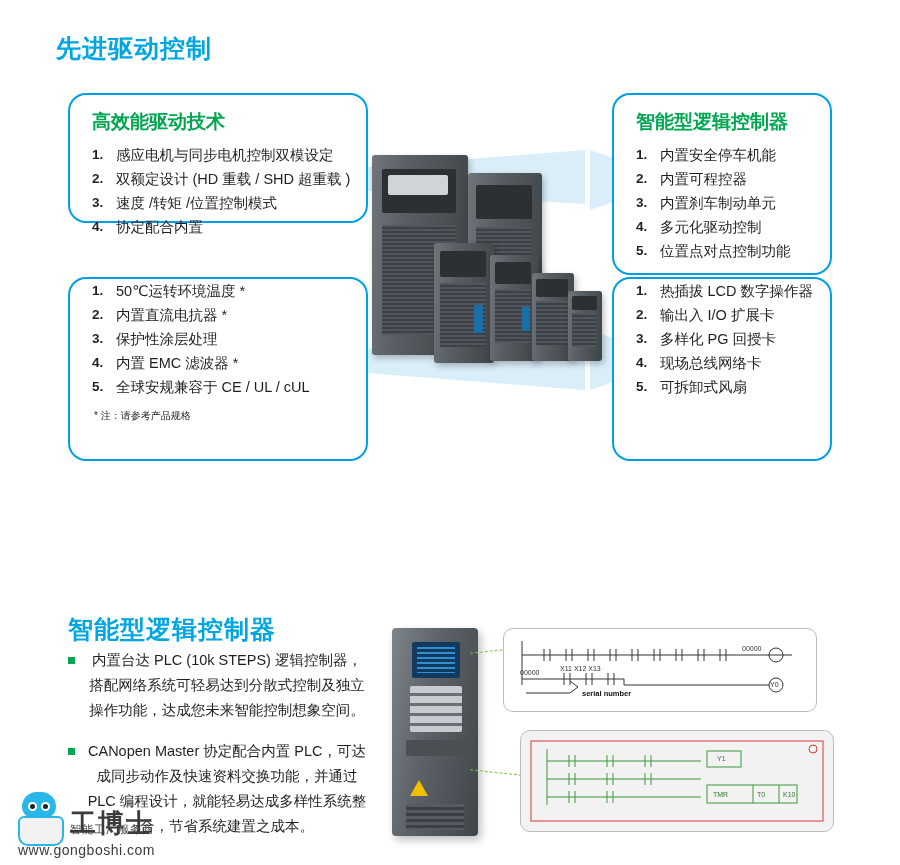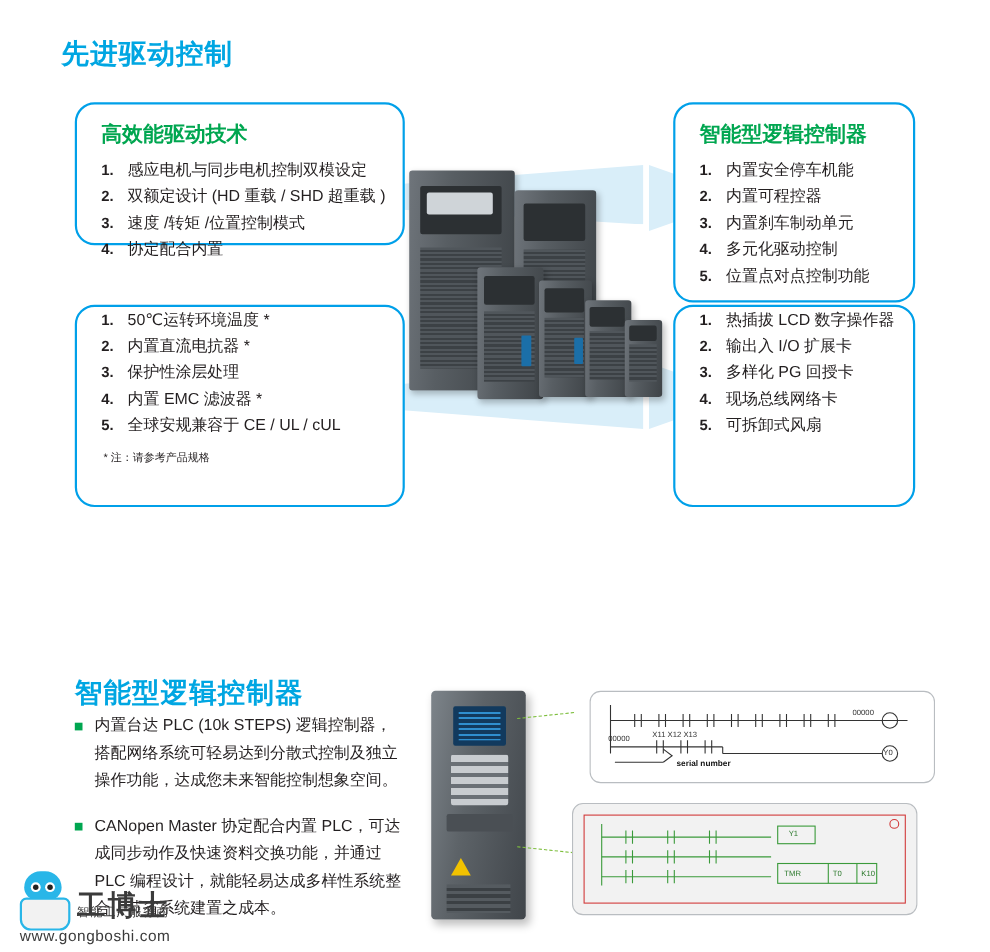--- a/index.html
+++ b/index.html
@@ -62,21 +62,21 @@
   #product{position:absolute;left:372px;top:155px;width:240px;height:250px;}
   .drive{position:absolute;background:linear-gradient(95deg,#6f757b 0%,#585e63 35%,#3e4347 100%);
          border-radius:3px;box-shadow:2px 3px 6px rgba(0,0,0,.25);}
   .drive .panel{position:absolute;background:#2c3033;border-radius:2px;}
   .drive .kp{position:absolute;background:#cfd4d8;border-radius:2px;}
   .drive .vent{position:absolute;background:repeating-linear-gradient(
        to bottom,#50565b 0 2px,#3c4145 2px 4px);}
   .drive .blue{position:absolute;background:#1b6fa8;border-radius:1px;}
 
   
-  ul.plc-list{position:absolute;left:68px;top:648px;width:300px;margin:0;padding:0;list-style:none;}
+  ul.plc-list{position:absolute;left:68px;top:648px;width:300px;margin:0;padding:0;list-style:none;text-align:center;}
   ul.plc-list li{position:relative;padding-left:18px;margin-bottom:16px;
     font-size:14.5px;line-height:25px;color:#231f20;}
   ul.plc-list li:before{
     content:"";position:absolute;left:0;top:9px;width:7px;height:7px;background:#00a650;
   }
 
   #plc-photo{position:absolute;left:382px;top:618px;width:120px;height:230px;}
   .plc-body{position:absolute;left:10px;top:10px;width:86px;height:208px;
     background:linear-gradient(100deg,#7d848a 0%,#5d6368 40%,#40454a 100%);
     border-radius:4px;box-shadow:3px 4px 8px rgba(0,0,0,.25);}
@@ -86,21 +86,21 @@
   .plc-keys{position:absolute;left:18px;top:58px;width:52px;height:46px;
     background:repeating-linear-gradient(to bottom,#c8ccd0 0 7px,#6a7076 7px 10px);border-radius:2px;}
   .plc-lab{position:absolute;left:14px;top:112px;width:60px;height:16px;background:#4a4f54;border-radius:2px;}
   .plc-warn{position:absolute;left:18px;top:152px;width:0;height:0;
     border-left:9px solid transparent;border-right:9px solid transparent;border-bottom:16px solid #f2c200;}
   .plc-grill{position:absolute;left:14px;top:176px;width:58px;height:26px;
     background:repeating-linear-gradient(to bottom,#555b60 0 3px,#3b4044 3px 6px);}
 
   
   .ladder{position:absolute;border:1px solid #b9bdc1;border-radius:10px;background:#ffffff;}
-  #ladder1{left:536px;top:628px;width:312px;height:82px;}
+  #ladder1{left:503px;top:628px;width:312px;height:82px;}
   #ladder2{left:520px;top:730px;width:312px;height:100px;background:#f2f2f2;}
   .ld-label{position:absolute;font-size:7px;color:#333;white-space:nowrap;}
   .ld-serial{position:absolute;font-size:7.5px;font-weight:bold;color:#111;white-space:nowrap;}
 
   .conn{position:absolute;border-top:1px dashed #7fbf3f;}
 
   
   #footer{position:absolute;left:8px;top:790px;width:230px;height:70px;}
   .mascot{position:absolute;left:6px;top:0;width:52px;height:54px;}
   .m-head{position:absolute;left:8px;top:2px;width:34px;height:26px;background:#29b6e8;border-radius:16px 16px 12px 12px;}

